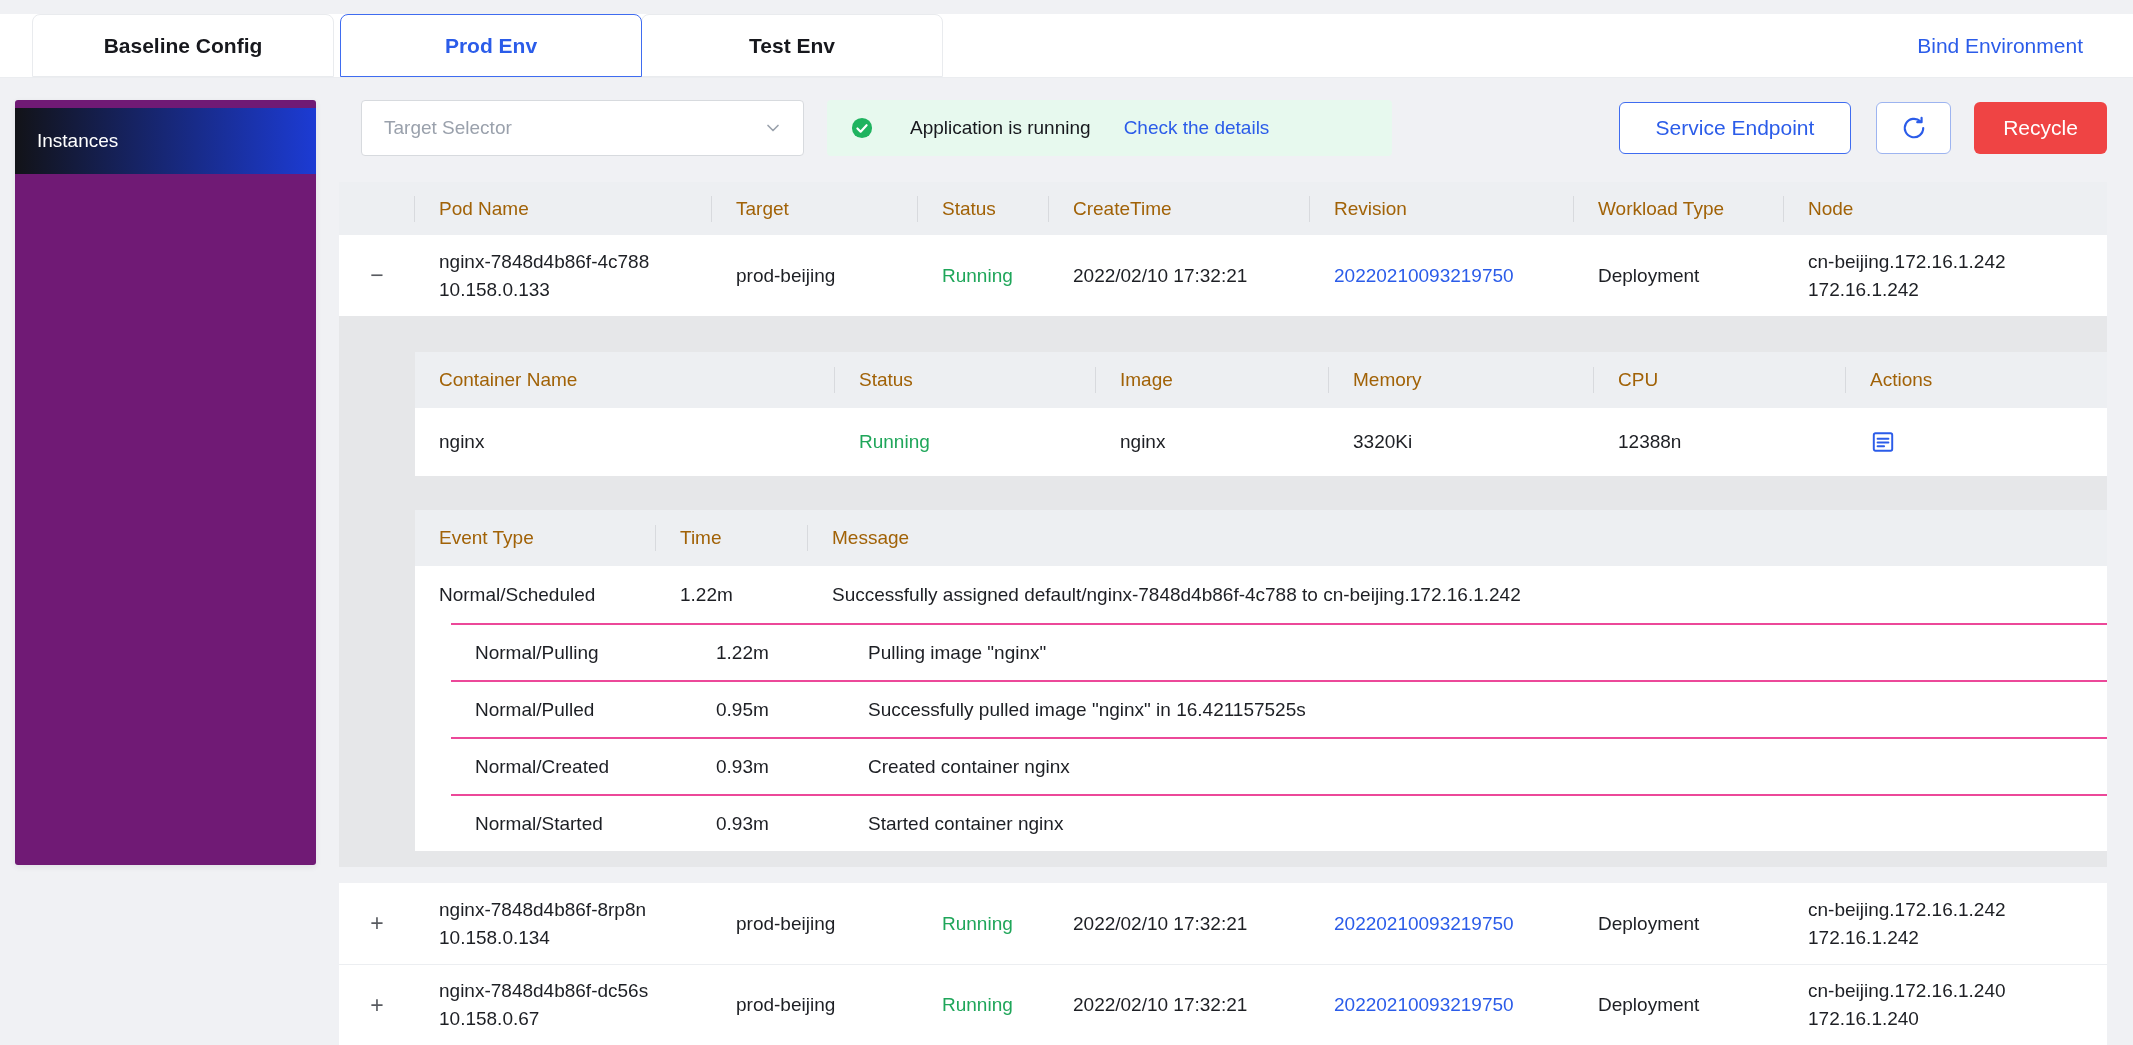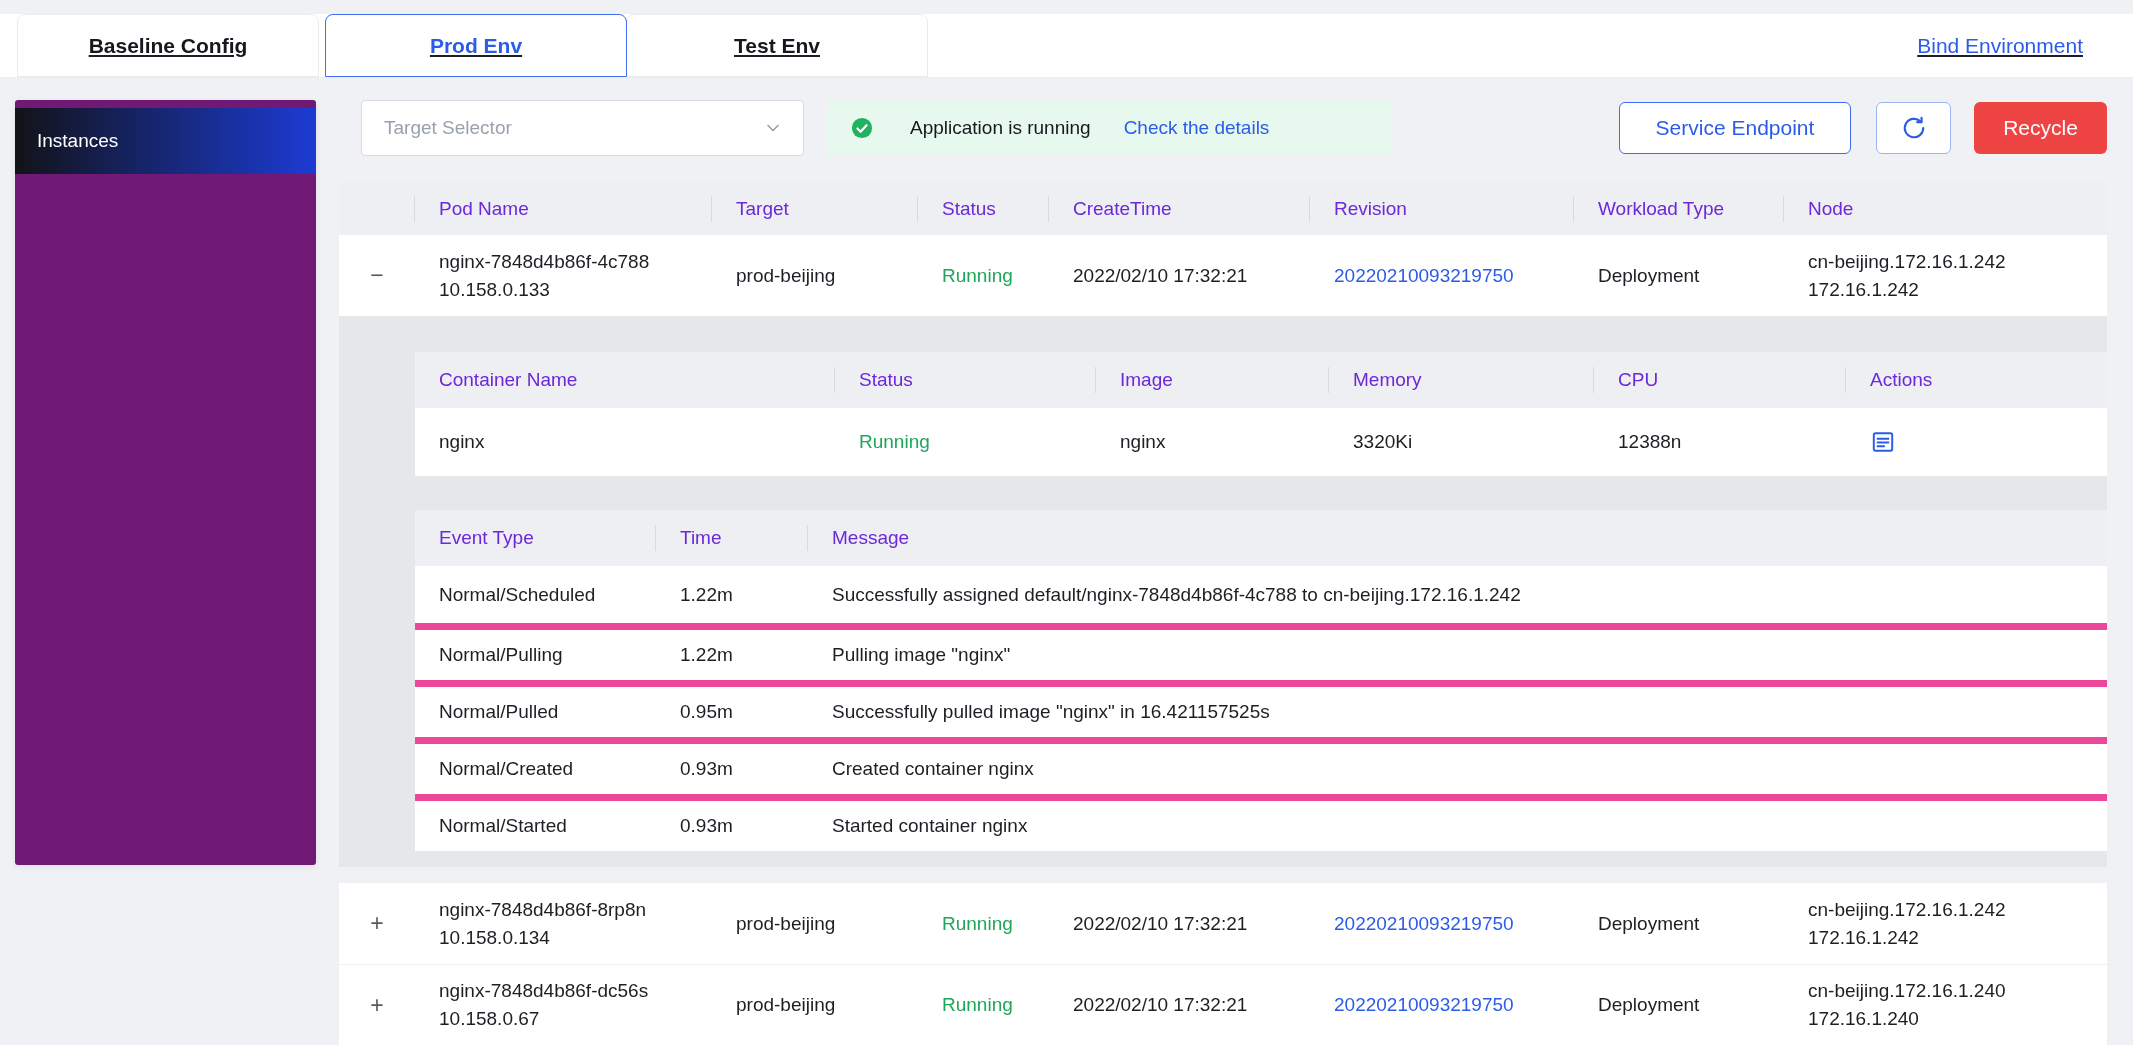--- a/index.html
+++ b/index.html
@@ -12,23 +12,22 @@
   }
 
   
   .topband {
     margin-top: 14px;
     height: 64px;
     background: #fff;
     border-bottom: 1px solid #ebedf0;
     display: flex;
     align-items: stretch;
-    padding-left: 17px;
+    padding-left: 32px;
     position: relative;
-    text-decoration: underline;
   }
   .tab {
     width: 302px;
     background: #fff;
     border: 1px solid #e9ebee;
     border-radius: 8px 8px 0 0;
     display: flex; align-items: center; justify-content: center;
     font-size: 21px; font-weight: 700; color: #17181d;
     cursor: pointer;
   }
@@ -96,21 +95,21 @@
     font-size: 21px;
     cursor: pointer;
     background: #fff;
   }
   .btn-outline { width: 232px; border: 1px solid #3f6cf0; color: #2b5ce9; }
   .btn-icon { width: 75px; border: 1px solid #9db4f0; margin-left: 25px; }
   .btn-primary { width: 133px; border: none; background: #ef4444; color: #fff; margin-left: 23px; }
 
   
   .cell { position: relative; display: flex; align-items: center; padding-left: 24px; min-width: 0; }
-  .thead { background: #edeff2; font-size: 19px; color: #6d28d9; }
+  .thead { background: #edeff2; font-size: 19px; color: #a16207; }
   .thead .cell:not(:last-child)::after {
     content: ""; position: absolute; right: 0; top: 50%;
     transform: translateY(-50%);
     width: 1px; height: 26px; background: #d8dade;
   }
   .two-line { flex-direction: column; align-items: flex-start; justify-content: center; line-height: 28px; }
 
   
   .pods { background: #fff; }
   .pods-grid { display: grid; grid-template-columns: 76px 297px 206px 131px 261px 264px 210px minmax(0,1fr); }
@@ -123,21 +122,21 @@
 
   
   .expanded { background: #e6e7e9; padding: 36px 0 16px 76px; }
   .subtable { background: #fff; }
   .containers-grid { display: grid; grid-template-columns: 420px 261px 233px 265px 252px minmax(0,1fr); }
   .subtable .thead { height: 56px; }
   .crow { height: 68px; font-size: 19px; }
   .spacer-v { height: 34px; }
   .events-grid { display: grid; grid-template-columns: 241px 152px minmax(0,1fr); }
   .erow { height: 57px; font-size: 19px; }
-  .erow + .erow { border-top: 7px solid #ec4899; }
+  .erow + .erow { border-top: 2px solid #ec4899; margin-left: 36px; }
 
   .gap-band { height: 16px; background: #f0f1f4; }
 
   .icon-btn { cursor: pointer; display: inline-flex; }
 </style>
 </head>
 <body>
 
 <div class="topband">
   <div class="tab first">Baseline Config</div>

